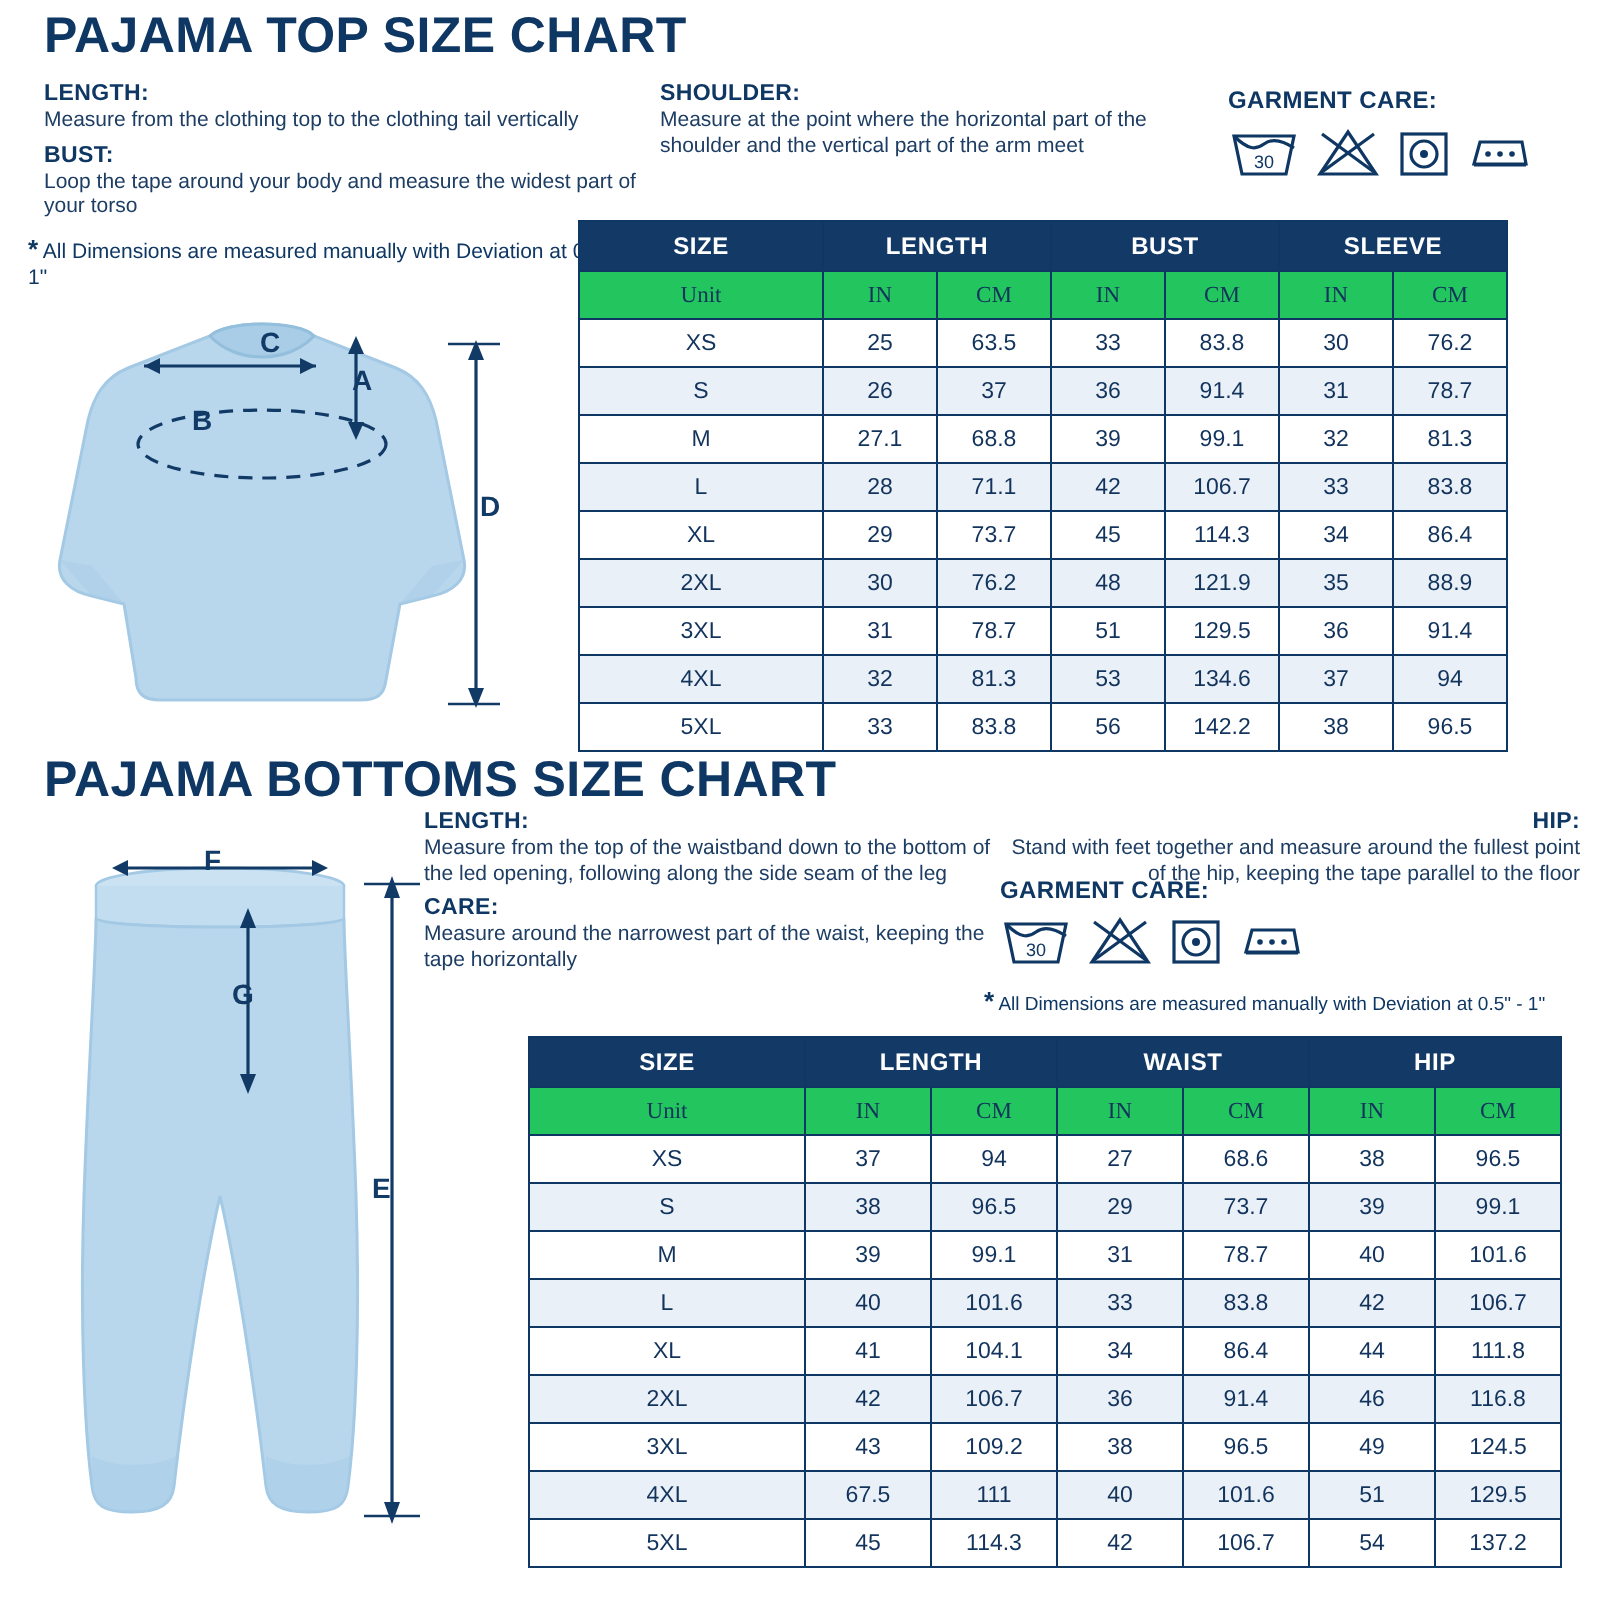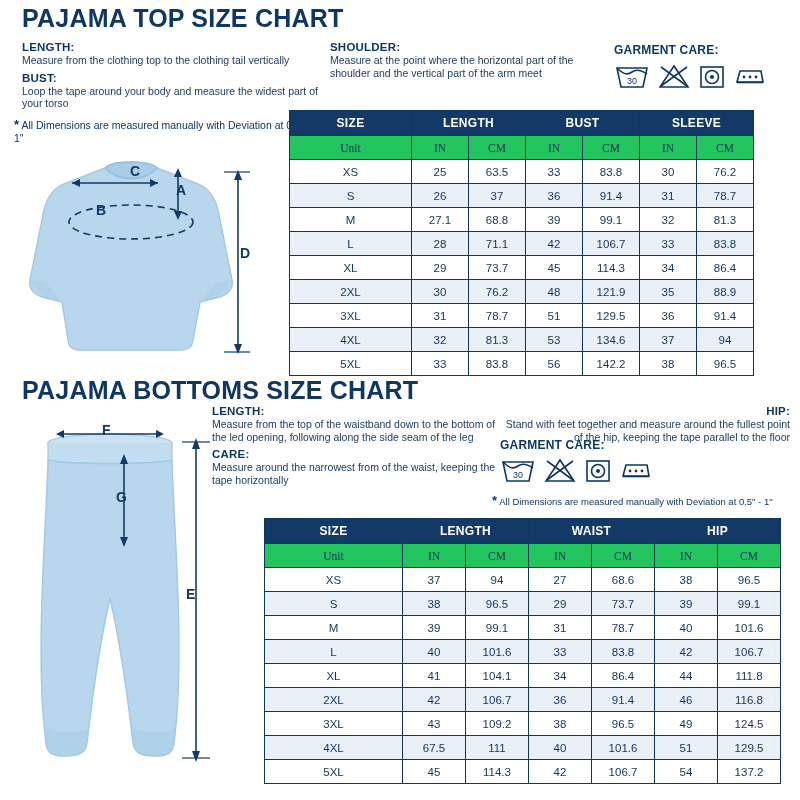--- a/index.html
+++ b/index.html
@@ -298,21 +298,21 @@
       </tr>
     </tbody>
   </table>
 
   <div class="main-title" id="title-bottom">PAJAMA BOTTOMS SIZE CHART</div>
 
   <div class="defblock" style="left:212px; top:404px; width:285px;">
     <p class="term">LENGTH:</p>
     <p class="desc">Measure from the top of the waistband down to the bottom of the led opening, following along the side seam of the leg</p>
     <p class="term">CARE:</p>
-    <p class="desc">Measure around the narrowest from of the waist, keeping the tape horizontally</p>
+    <p class="desc">Measure around the narrowest part of the waist, keeping the tape horizontally</p>
   </div>
 
   <div class="defblock" style="left:500px; top:404px; width:290px;text-align:right;">
     <p class="term">HIP:</p>
     <p class="desc">Stand with feet together and measure around the fullest point of the hip, keeping the tape parallel to the floor</p>
   </div>
 
   <div class="care-title" style="left:500px; top:438px;">GARMENT CARE:</div>
   <div class="care-row" style="left:500px; top:456px;">
     <span class="care-icon">

